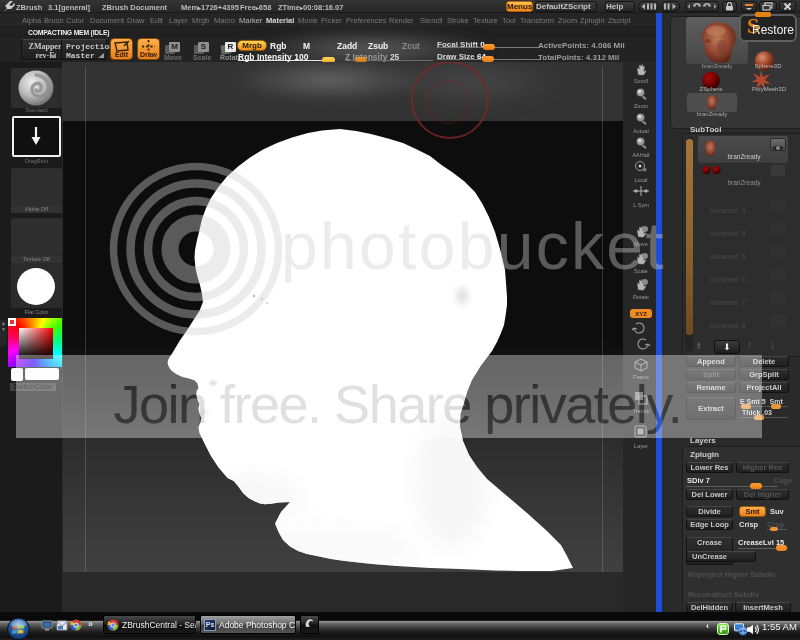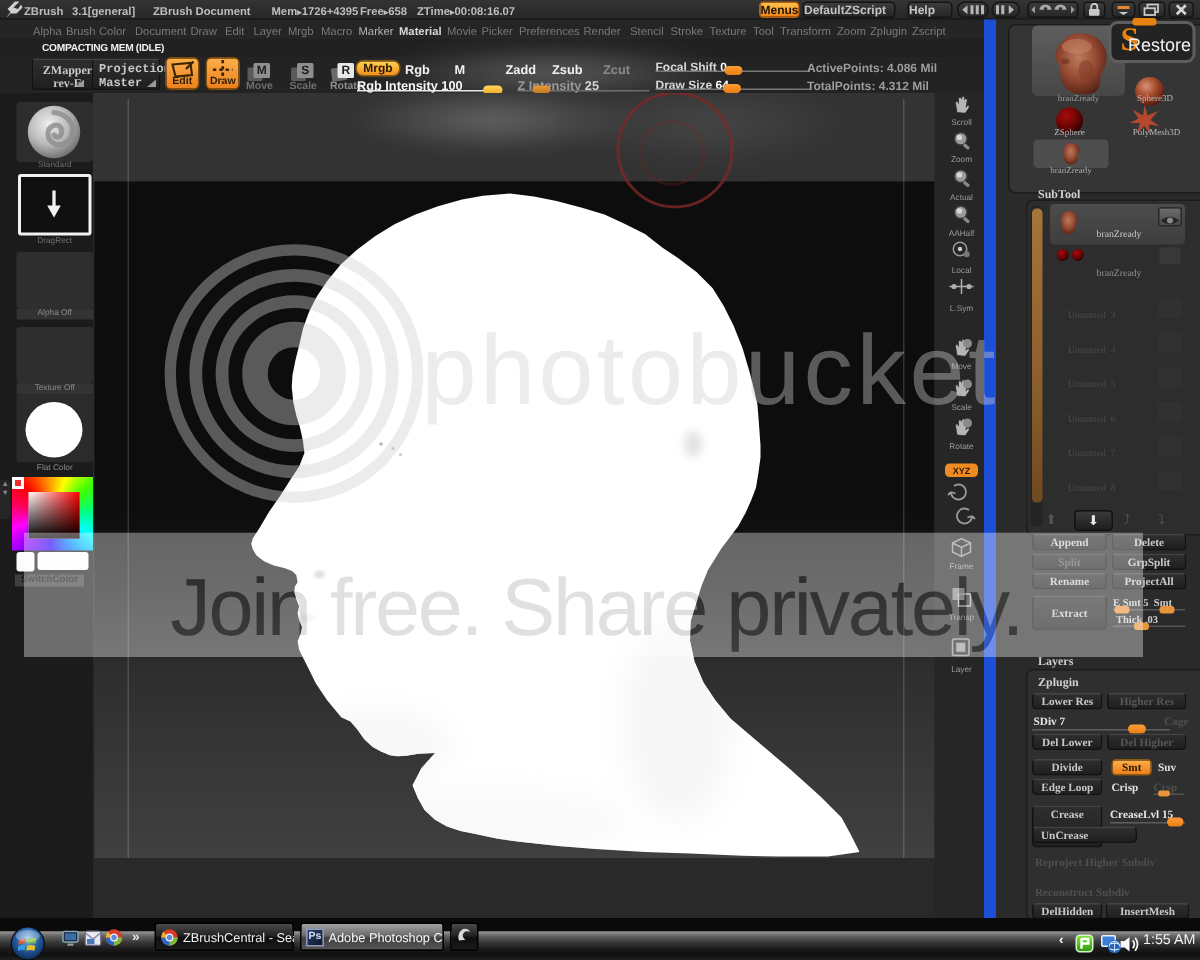--- a/index.html
+++ b/index.html
@@ -317,21 +317,21 @@
         </g>
     <text x="13" y="351" font-size="5.5" fill="#9a9a9a" text-anchor="middle">Transp</text>
     <g transform="translate(7,364)">
           <rect x="0" y="0" width="11" height="11" rx="1" fill="none" stroke="#9a9a9a" stroke-width="1"></rect>
           <rect x="2.5" y="2.5" width="6" height="6" fill="#9a9a9a"></rect>
         </g>
     <text x="13" y="386" font-size="5.5" fill="#9a9a9a" text-anchor="middle">Layer</text>
   </svg>
 </div>
 
-<div class="abs" id="rightpanel" style="left:656px;top:13px;width:144px;height:599px;background:#2a2a2a;border-left:8px solid #1d4ed8;box-sizing:border-box;font-family:Liberation Serif, serif;">
+<div class="abs" id="rightpanel" style="left:656px;top:13px;width:144px;height:599px;background:#2a2a2a;border-left:6px solid #1d4ed8;box-sizing:border-box;">
   
   <div class="abs" style="left:8px;top:3px;width:133px;height:111px;background:#353535;border:1px solid #1c1c1c;border-radius:5px;"></div>
   
   <div class="abs" style="left:24px;top:4px;width:62px;height:47px;background:linear-gradient(#5e5e5e,#474747);border-radius:4px;overflow:hidden;">
     <svg width="62" height="47" viewBox="0 0 62 47">
           <defs>
             <radialGradient id="sk1" cx="45%" cy="40%" r="65%">
               <stop offset="0" stop-color="#bd7a5c"></stop>
               <stop offset="0.55" stop-color="#934832"></stop>
               <stop offset="1" stop-color="#521f12"></stop>

